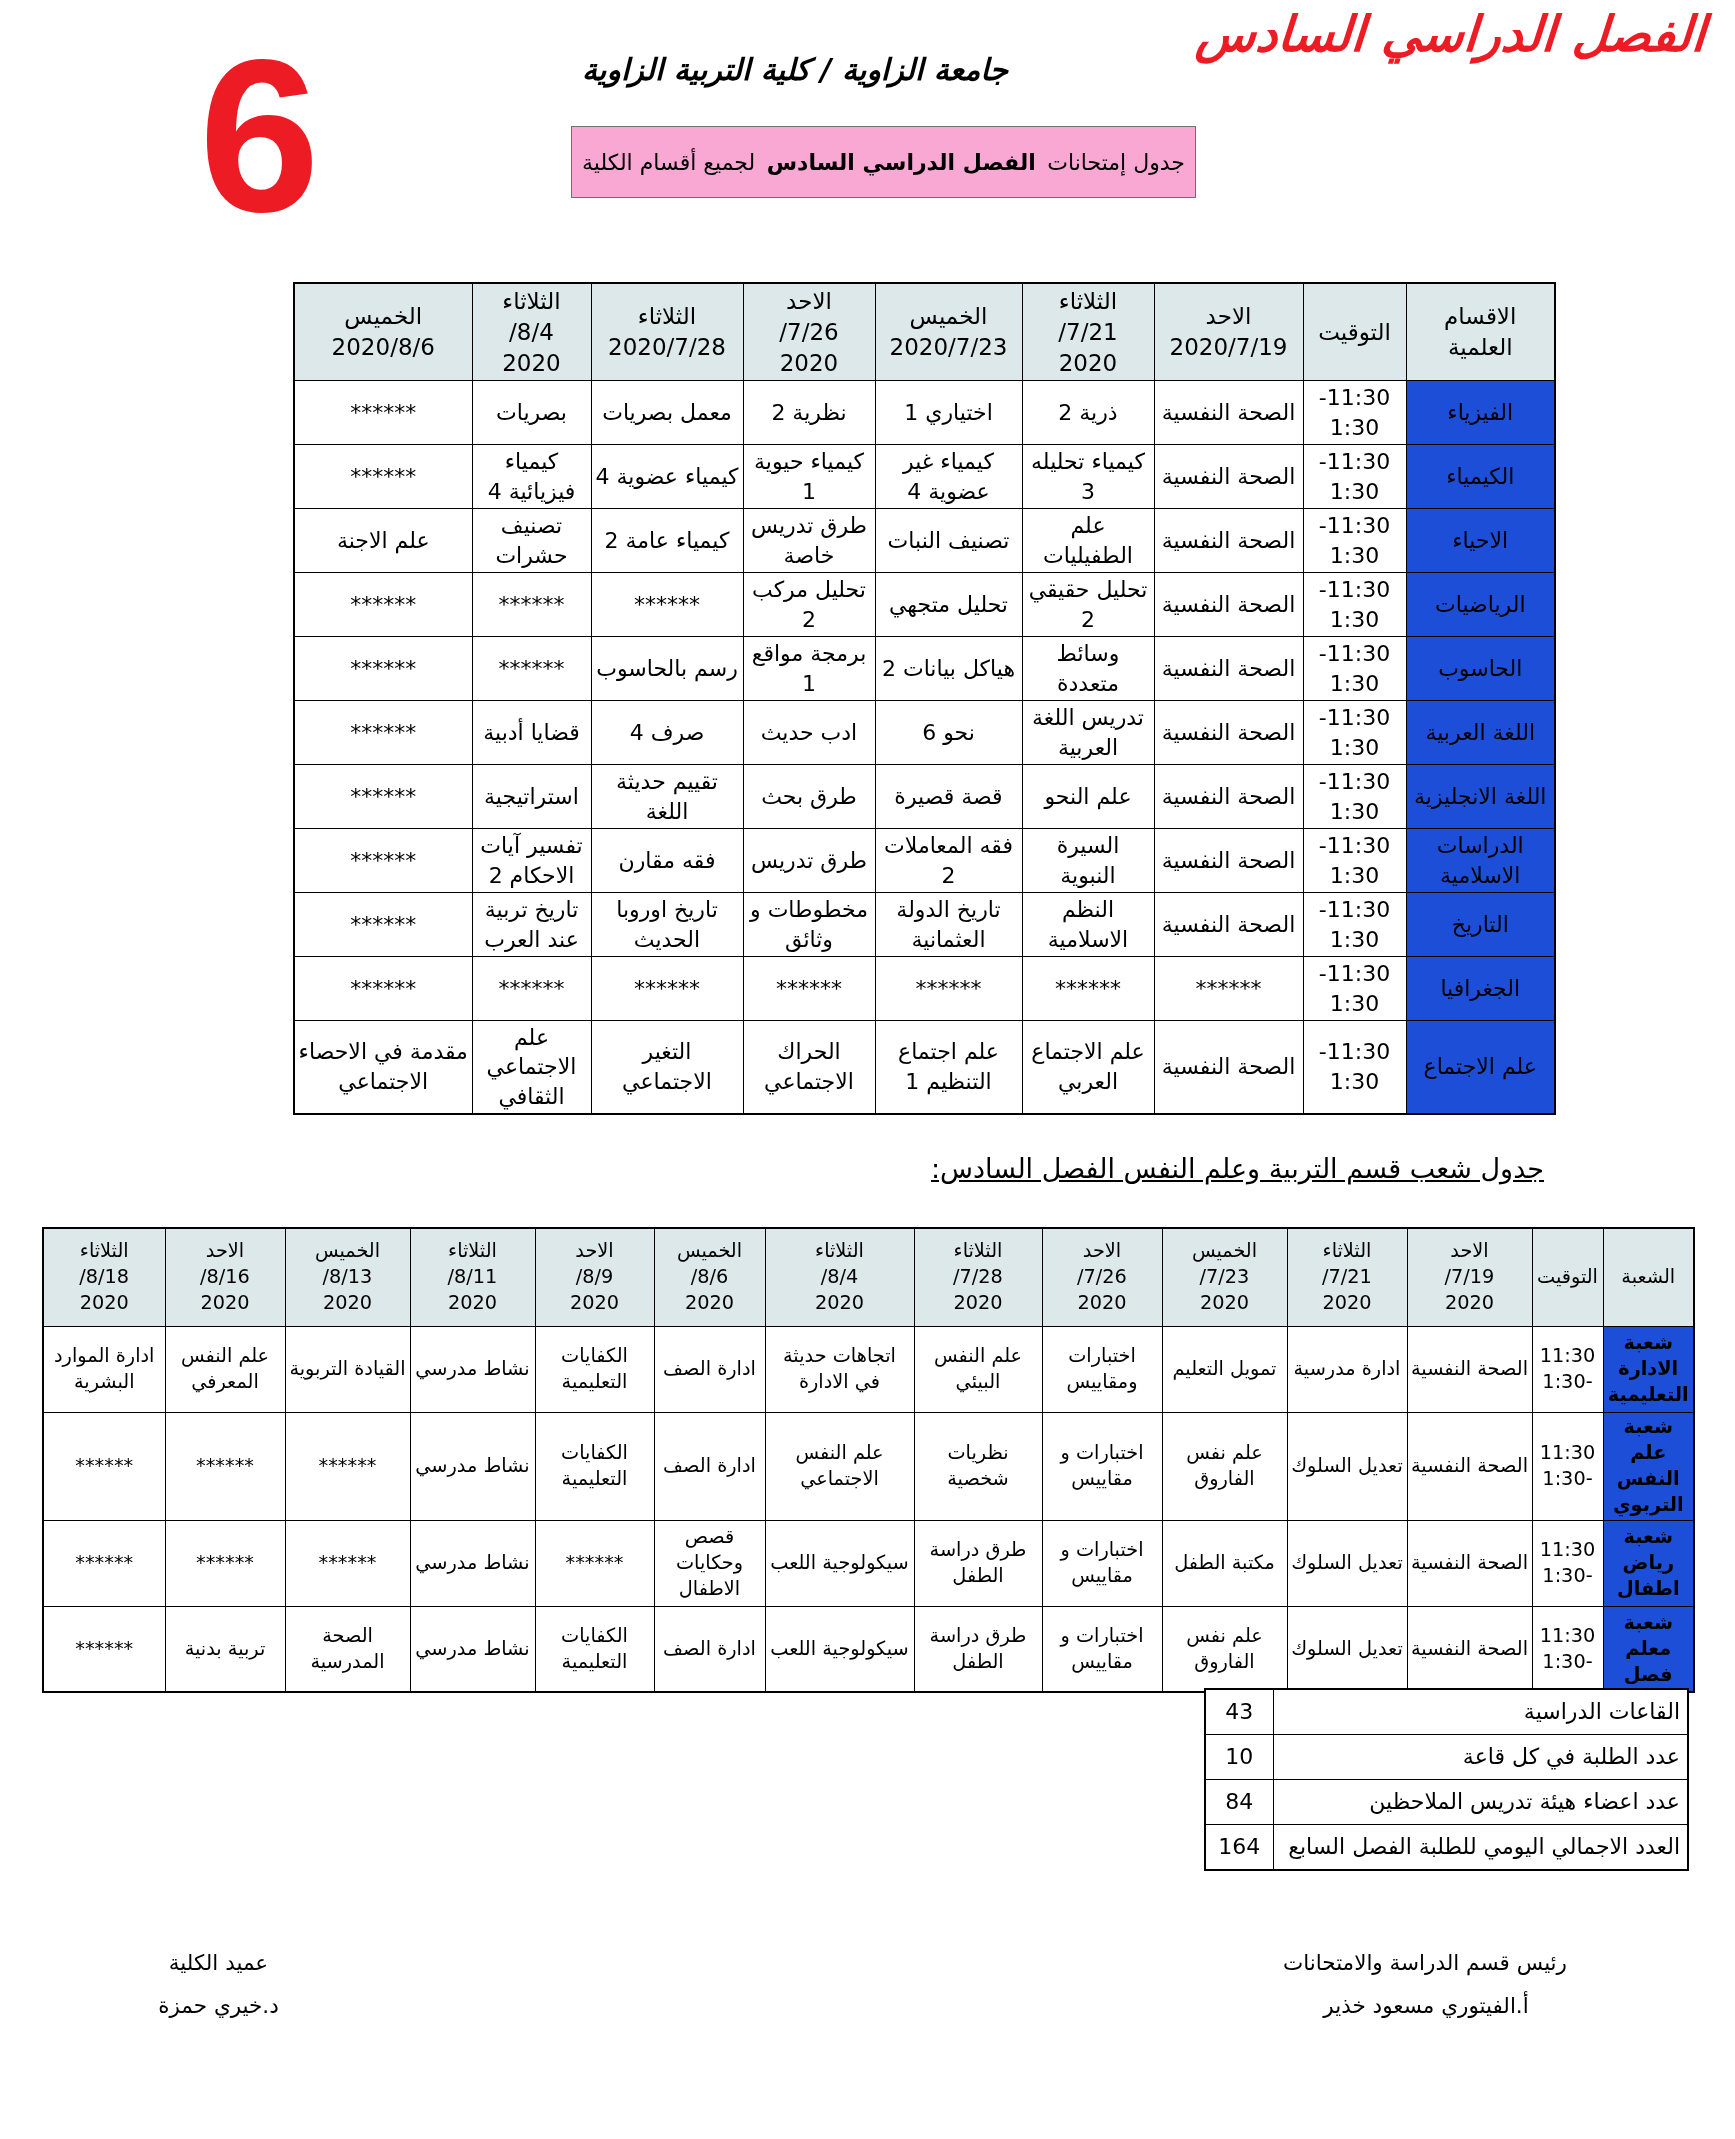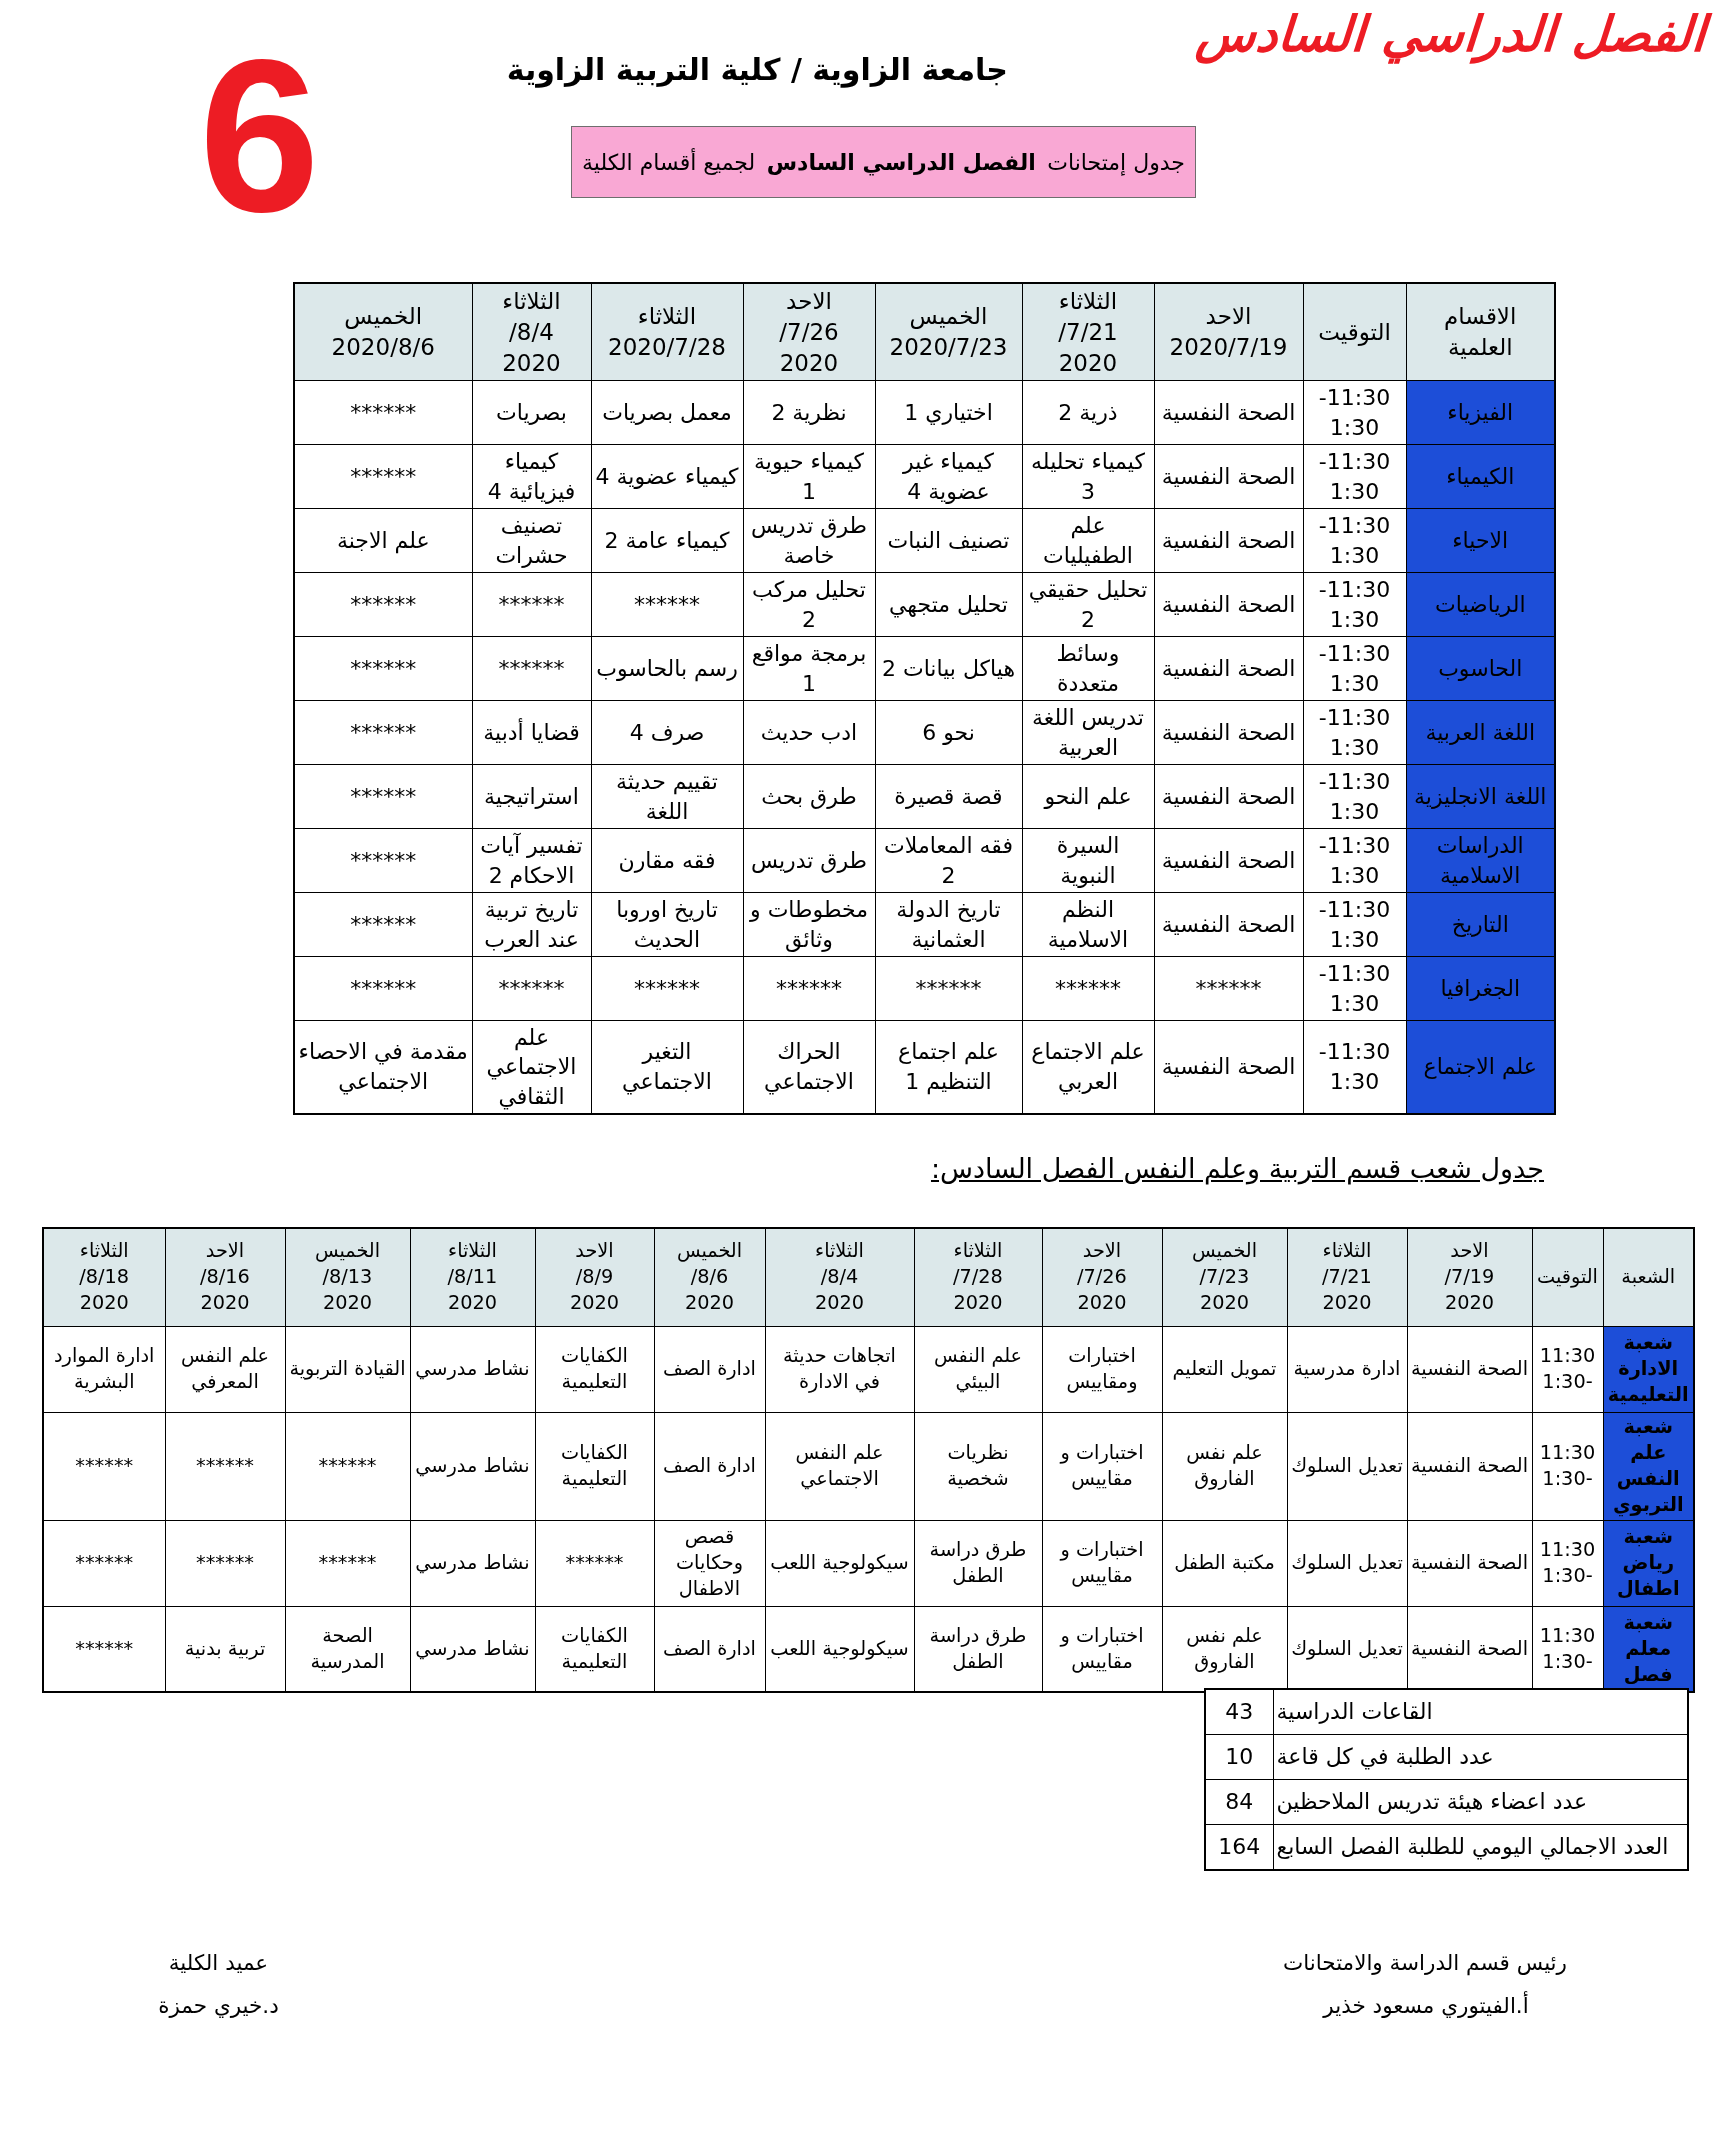--- a/index.html
+++ b/index.html
@@ -11,21 +11,21 @@
   .big-six{
     position:absolute;left:199px;top:28px;font-size:217px;line-height:1;
     font-weight:bold;color:#ed1c24;font-family:"Liberation Sans", sans-serif;
   }
   .title-red{
     position:absolute;right:31px;top:6px;font-size:49px;font-weight:bold;
     font-style:italic;color:#ed1c24;transform:skewX(-4deg);white-space:nowrap;
   }
   .subtitle{
     position:absolute;right:728px;top:52px;font-size:30px;font-weight:bold;
-    white-space:nowrap;
+    font-style:italic;white-space:nowrap;
   }
   .banner{
     position:absolute;left:571px;top:126px;width:623px;height:70px;
     background:#f9a8d4;border:1.5px solid #6e6e6e;display:flex;align-items:center;
     justify-content:center;font-size:22px;white-space:nowrap;
   }
   .banner b{margin:0 4.5px;}
   
   table{border-collapse:collapse;table-layout:fixed;position:absolute;background:#fff;}
   th,td{
@@ -49,21 +49,21 @@
   
   .section2-title{position:absolute;right:192px;top:1153px;font-size:27px;white-space:nowrap;text-decoration:underline;}
   
   .t2{left:42px;top:1227px;width:1651px;font-size:19.3px;}
   .t2 thead tr{height:98px;}
   .t2 tbody tr{height:86px;}
   .t2 .rowlabel{font-weight:bold;}
   
   .stats{left:1204px;top:1688px;width:483px;font-size:22px;}
   .stats td{height:41px;border-width:1.5px;}
-  .stats td.stat-label{text-align:left;padding-right:1px;}
+  .stats td.stat-label{text-align:right;padding-right:7px;}
   
   .sig{position:absolute;font-size:21.5px;text-align:center;line-height:2.0;}
   .sig-right{left:1285px;top:1941px;width:282px;}
   .sig-left{left:111px;top:1941px;width:215px;}
   .sig div{white-space:nowrap;}
 </style>
 </head>
 <body>
 
 <div class="title-red">الفصل الدراسي السادس</div>

